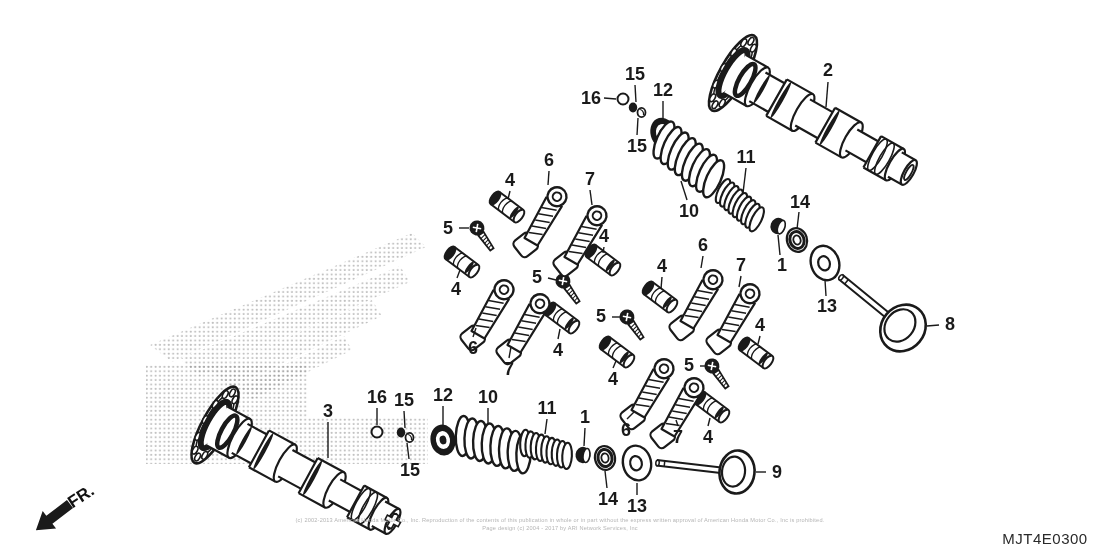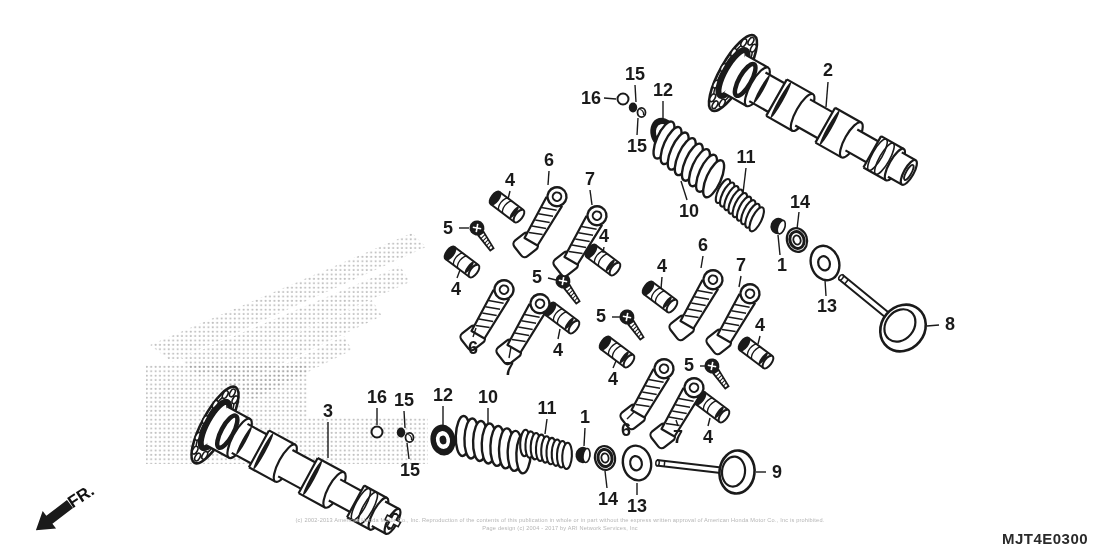--- a/index.html
+++ b/index.html
@@ -7,21 +7,21 @@
          font-family:"Liberation Sans",sans-serif;}
   svg{position:absolute;left:0;top:0;}
   .callout{font:bold 18px "Liberation Sans",sans-serif;fill:#1a1a1a;
            text-anchor:middle;dominant-baseline:central;}
   .leader{stroke:#1a1a1a;stroke-width:1.4;fill:none;}
   .fr-text{font:bold 17px "Liberation Sans",sans-serif;fill:#111;text-anchor:middle;}
   .copyright{position:absolute;left:160px;top:516px;width:800px;text-align:center;
              font-family:"Liberation Sans",sans-serif;font-size:5.6px;line-height:1.45;
              color:#b5b5b5;letter-spacing:.2px;}
   .plate-code{position:absolute;left:984px;top:530px;width:122px;text-align:center;
-              font-family:"Liberation Sans",sans-serif;font-size:15px;font-weight:700;
+              font-family:"Liberation Sans",sans-serif;font-size:15px;font-weight:400;
               color:#2a2a2a;letter-spacing:.5px;}
 </style>
 </head>
 <body>
 
 <div class="stage">
 <svg id="diagram-svg" width="1120" height="560" viewBox="0 0 1120 560">
   <defs>
     <pattern id="dots" width="4.4" height="4.4" patternUnits="userSpaceOnUse">
       <circle cx="1.6" cy="1.6" r="1.05" fill="#8a8a8a" opacity="0.55"></circle>

